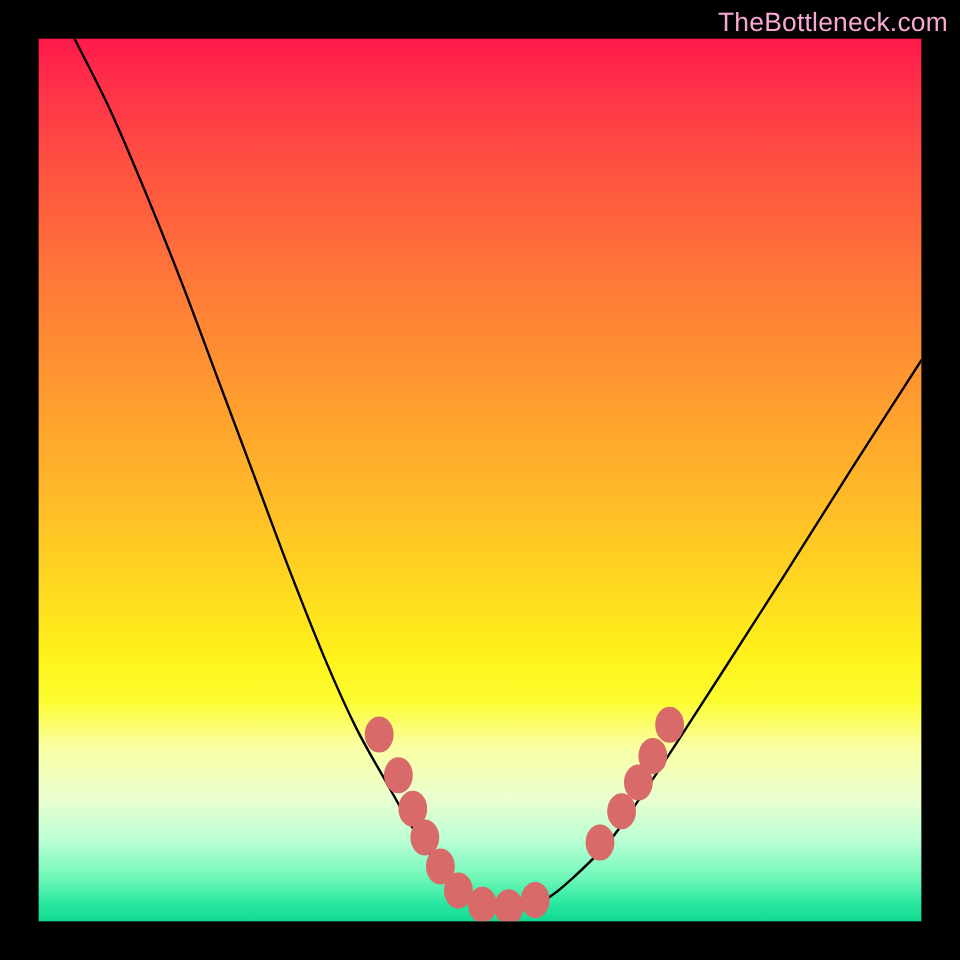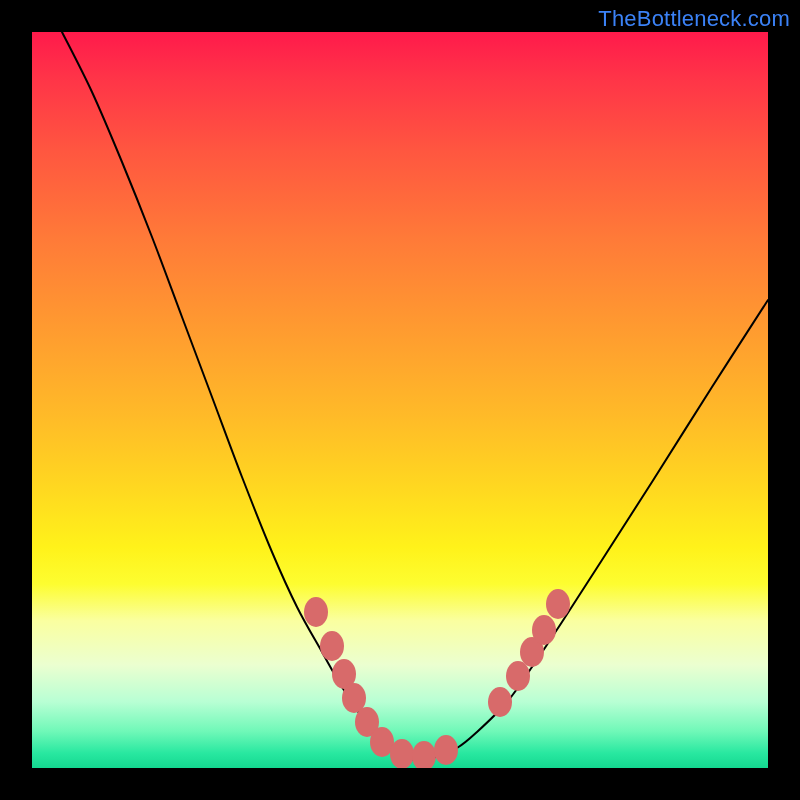--- a/index.html
+++ b/index.html
@@ -43,21 +43,21 @@
       #b8ffd4 91%,
       #70f8b8 95%,
       #28e8a0 98%,
       #14d890 100%
     );
   }
   .watermark {
     position: absolute;
     top: 6px;
     right: 10px;
-    color: #3b82f6;
+    color: #f9a8d4;
     font-size: 22px;
     font-weight: 500;
     letter-spacing: 0.2px;
     user-select: none;
   }
   svg.curve {
     position: absolute;
     inset: 0;
   }
 </style>

